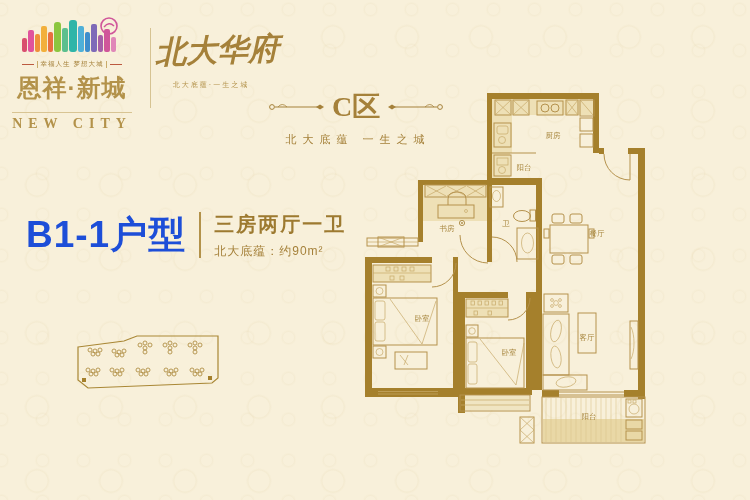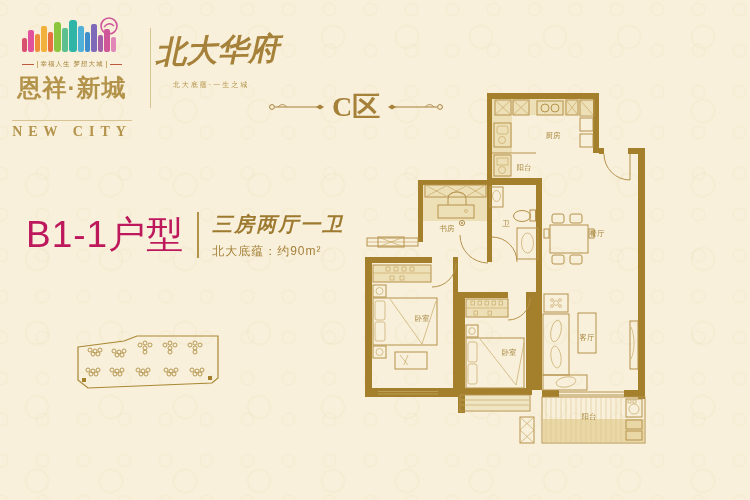--- a/index.html
+++ b/index.html
@@ -15,37 +15,37 @@
   }
   .abs{position:absolute;}
   
   .logo-block{left:12px;top:14px;width:120px;text-align:center;}
   .logo-tagline{display:flex;align-items:center;justify-content:center;gap:3px;margin-top:2px;}
   .logo-tagline .txt{font-size:6.5px;color:#a5813a;letter-spacing:1px;white-space:nowrap;}
   .logo-tagline .bar{width:1px;height:7px;background:#c9ab6a;}
   .logo-tagline .dash{width:12px;height:1px;background:#bc5a40;}
   .brand-name{font-size:24px;font-weight:bold;color:#b3924a;letter-spacing:1px;margin-top:3px;white-space:nowrap;}
   .brand-en{font-family:"Liberation Serif",serif;font-size:14px;font-weight:bold;color:#b3924a;
-    letter-spacing:6px;margin-top:16px;padding-top:3px;border-top:1px solid #d8c493;white-space:nowrap;}
+    letter-spacing:6px;margin-top:8px;padding-top:3px;border-top:1px solid #d8c493;white-space:nowrap;}
   .v-divider{left:150px;top:28px;height:80px;width:1px;background:#d6c392;}
   
   .project-block{left:155px;top:30px;width:112px;text-align:center;}
   .project-name{font-family:"Liberation Serif",serif;font-style:italic;font-weight:bold;
     font-size:31px;color:#a5813a;transform:rotate(-2deg);white-space:nowrap;}
   .project-tagline{font-size:7px;color:#b3924a;letter-spacing:2px;margin-top:8px;white-space:nowrap;}
   
   .zone-block{left:268px;top:50px;width:180px;text-align:center;}
   .zone-row{display:flex;align-items:center;justify-content:flex-start;gap:6px;margin-top:38px;}
   .zone-label{font-family:"Liberation Serif",serif;font-weight:bold;font-size:28px;color:#a5813a;white-space:nowrap;}
   .zone-subtitle{font-size:11px;color:#a5813a;letter-spacing:6px;margin-top:6px;white-space:nowrap;}
   
   .unit-block{left:26px;top:210px;display:flex;align-items:center;}
-  .unit-name{font-size:37px;font-weight:400;color:#be185d;letter-spacing:1px;white-space:nowrap;}
+  .unit-name{font-size:37px;font-weight:700;color:#1d4ed8;letter-spacing:1px;white-space:nowrap;}
   .unit-divider{width:2px;height:46px;background:#b3924a;margin:0 13px;}
-  .unit-rooms{font-size:20px;font-weight:bold;color:#9d7a30;letter-spacing:2px;white-space:nowrap;font-style:italic;}
+  .unit-rooms{font-size:20px;font-weight:bold;color:#9d7a30;letter-spacing:2px;white-space:nowrap;}
   .unit-area{font-size:12px;color:#a5813a;letter-spacing:1px;margin-top:5px;white-space:nowrap;}
   
   .wall{fill:#a5802c;}
   .thin{stroke:#b5924d;stroke-width:1;fill:none;}
   .thin2{stroke:#c7a968;stroke-width:.7;fill:none;}
   .lfill{fill:#eee0b6;}
   .room-label{fill:#a8873f;font-size:7.5px;font-family:"Liberation Sans",sans-serif;text-anchor:middle;}
 </style>
 </head>
 <body>
@@ -96,20 +96,21 @@
       <path d="M10 8 q4 -5 9 0" fill="none" stroke="#a5813a" stroke-width=".8"></path>
     </svg>
     <span class="zone-label">C区</span>
     <svg width="58" height="16" viewBox="0 0 58 16" style="transform:scaleX(-1)">
       <circle cx="4" cy="8" r="2.4" fill="none" stroke="#a5813a" stroke-width="1"></circle>
       <line x1="7" y1="8" x2="52" y2="8" stroke="#a5813a" stroke-width="1"></line>
       <path d="M48 8 l4 -2.6 l4 2.6 l-4 2.6 z" fill="#a5813a"></path>
       <path d="M10 8 q4 -5 9 0" fill="none" stroke="#a5813a" stroke-width=".8"></path>
     </svg>
   </div>
+  <div class="zone-subtitle">北大底蕴 一生之城</div>
 </div>
 
 <div class="abs unit-block">
   <div class="unit-name">B1-1户型</div>
   <div class="unit-divider"></div>
   <div>
     <div class="unit-rooms">三房两厅一卫</div>
     <div class="unit-area">北大底蕴：约90m²</div>
   </div>
 </div>

